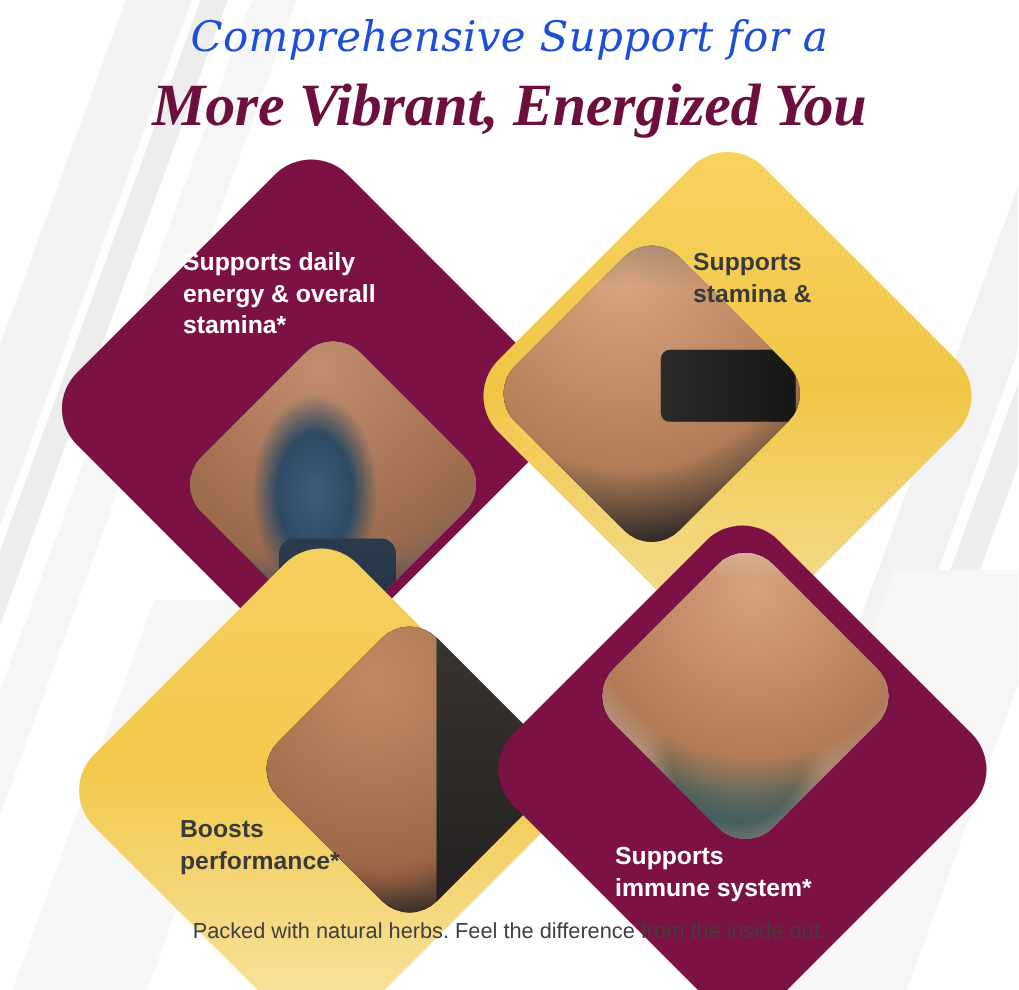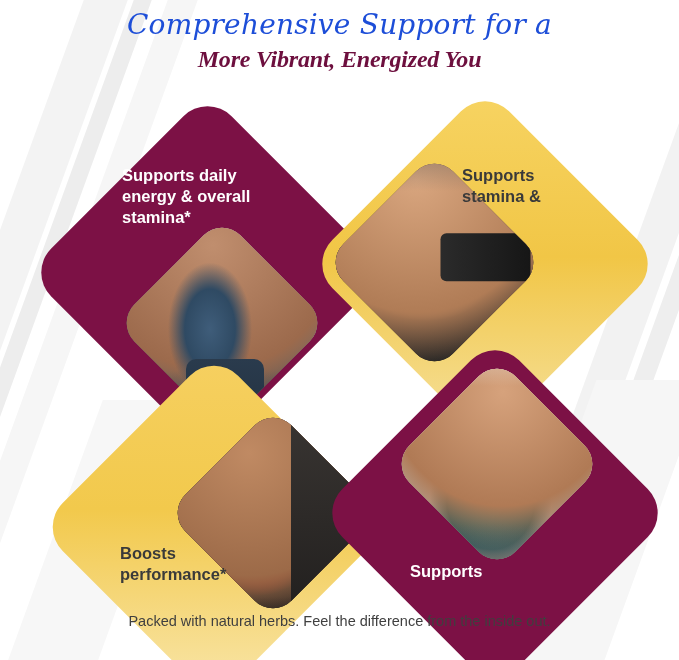--- a/index.html
+++ b/index.html
@@ -58,21 +58,21 @@
     font-style: italic;
     font-size: 28px;
     color: #1d4ed8;
     margin-top: 8px;
     letter-spacing: 0.2px;
   }
   .headline-2 {
     font-family: "Liberation Serif", serif;
     font-weight: bold;
     font-style: italic;
-    font-size: 24px;
+    font-size: 40px;
     color: #6d0f3e;
     margin-top: 5px;
     letter-spacing: -0.2px;
   }
 
   
   .diamonds {
     position: absolute;
     left: 0; top: 0;
     width: 679px; height: 660px;
@@ -259,20 +259,21 @@
     <div class="cell">
       <div class="diamond-card" style="left:370px; top:345px; width:250px; height:250px; background:#7c1145;"></div>
       <div class="photo-diamond ph-stretch" style="left:422px; top:346px; width:150px; height:150px;">
         <div class="photo-inner ph-stretch">
           <div class="overlay2"></div>
           <div class="overlay1"></div>
         </div>
       </div>
       <div class="cap light" style="left:410px; top:518px; width:200px;">
         <div>Supports</div>
+        <div>immune system*</div>
       </div>
     </div>
 
   </div>
 
   <div class="footer">
     <div class="footer-text">Packed with natural herbs. Feel the difference from the inside out.</div>
   </div>
 
 </div>

